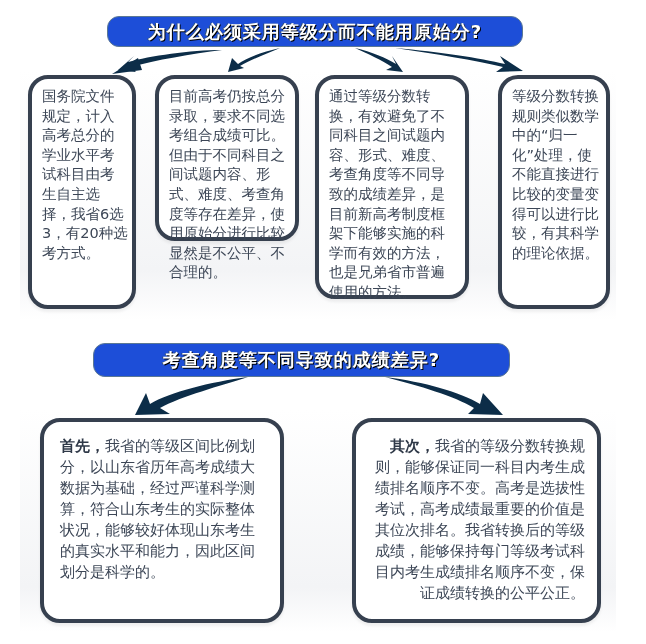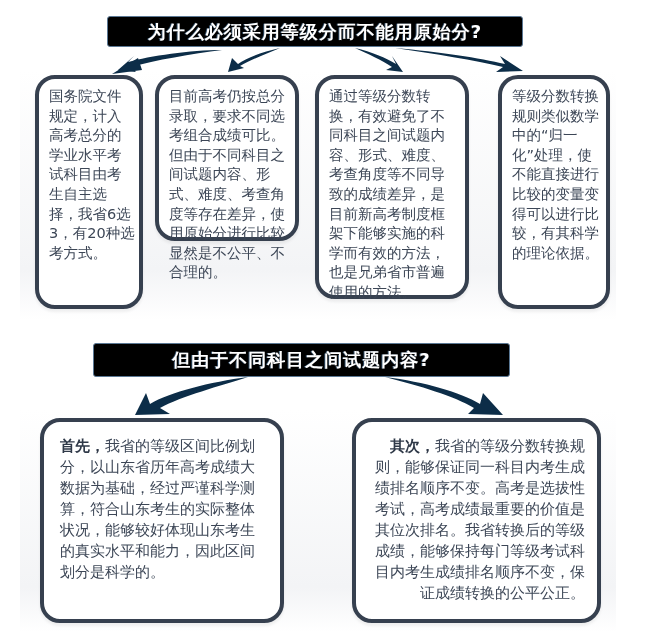--- a/index.html
+++ b/index.html
@@ -15,23 +15,23 @@
       font-family: "DejaVu Sans", "Liberation Sans", sans-serif;
     }
     .band {
       position: absolute;
       left: 20px;
       right: 30px;
       background: linear-gradient(#ffffff, #f3f4f6 80%, #ffffff);
     }
     .banner {
       position: absolute;
-      background: #000000;
+      background: #1d4ed8;
       color: #ffffff;
-      border-radius: 3px;
+      border-radius: 12px;
       border: 1px solid #5b7894;
       font-weight: bold;
       text-align: center;
       letter-spacing: 1px;
       text-shadow: 1px 1px 0 #000, -1px 0 0 #33506b;
       box-sizing: border-box;
     }
     .banner-top {
       left: 107px; top: 16px; width: 416px; height: 31px;
       font-size: 18px; line-height: 29px;
@@ -47,21 +47,21 @@
       background: #ffffff;
       box-sizing: border-box;
       color: #3c4656;
       font-size: 14.5px;
       line-height: 19.6px;
       text-align: left;
       word-break: break-all;
       box-shadow: 0 3px 3px rgba(0,0,0,0.06);
     }
     .box p { margin: 0; }
-    .b1 { left: 28px;  top: 75px; width: 108px; height: 234px; padding: 8px 4px 0 10px; margin-left: 7px; }
+    .b1 { left: 28px;  top: 75px; width: 108px; height: 234px; padding: 8px 4px 0 10px; }
     .b2 { left: 155px; top: 75px; width: 144px; height: 166px; padding: 8px 6px 0 10px; }
     .b3 { left: 315px; top: 75px; width: 154px; height: 224px; padding: 8px 8px 0 10px; }
     .b4 { left: 498px; top: 75px; width: 112px; height: 234px; padding: 8px 4px 0 10px; }
     .b5 { left: 40px;  top: 418px; width: 244px; height: 205px; padding: 14px 14px 0 16px; font-size: 15px; line-height: 21px; }
     .b6 { left: 352px; top: 418px; width: 249px; height: 205px; padding: 14px 12px 0 16px; font-size: 15px; line-height: 21px; text-align: right; }
     .lead { font-weight: bold; color: #2f3948; margin-top: 30px; }
     svg.arrows {
       position: absolute;
       left: 0; top: 0;
       width: 646px; height: 644px;
@@ -99,21 +99,21 @@
   <p>目前高考仍按总分录取，要求不同选考组合成绩可比。但由于不同科目之间试题内容、形式、难度、考查角度等存在差异，使用原始分进行比较显然是不公平、不合理的。</p>
 </div>
 <div class="box b3">
   <p>通过等级分数转换，有效避免了不同科目之间试题内容、形式、难度、考查角度等不同导致的成绩差异，是目前新高考制度框架下能够实施的科学而有效的方法，也是兄弟省市普遍使用的方法。</p>
 </div>
 <div class="box b4">
   <p>等级分数转换规则类似数学中的“归一化”处理，使不能直接进行比较的变量变得可以进行比较，有其科学的理论依据。</p>
 </div>
 
 <div class="banner banner-bottom">
-  <span>但由于不同科目之间试题内容?</span>
+  <span>考查角度等不同导致的成绩差异?</span>
 </div>
 
 <div class="box b5">
   <p><span class="lead">首先，</span><span>我省的等级区间比例划分，以山东省历年高考成绩大数据为基础，经过严谨科学测算，符合山东考生的实际整体状况，能够较好体现山东考生的真实水平和能力，因此区间划分是科学的。</span></p>
 </div>
 <div class="box b6">
   <p><span class="lead">其次，</span><span>我省的等级分数转换规则，能够保证同一科目内考生成绩排名顺序不变。高考是选拔性考试，高考成绩最重要的价值是其位次排名。我省转换后的等级成绩，能够保持每门等级考试科目内考生成绩排名顺序不变，保证成绩转换的公平公正。</span></p>
 </div>
 
 </body></html>

